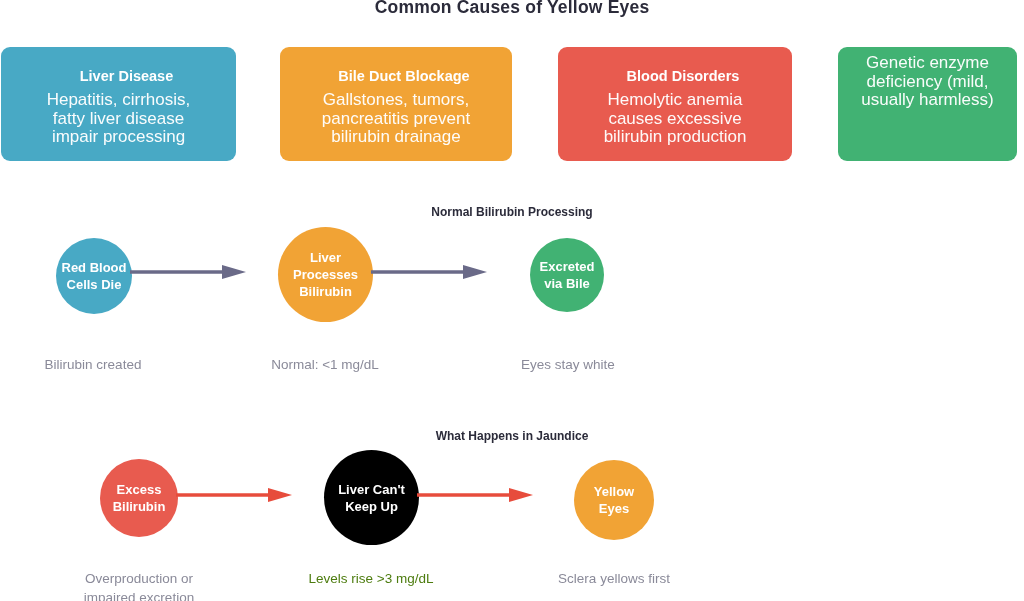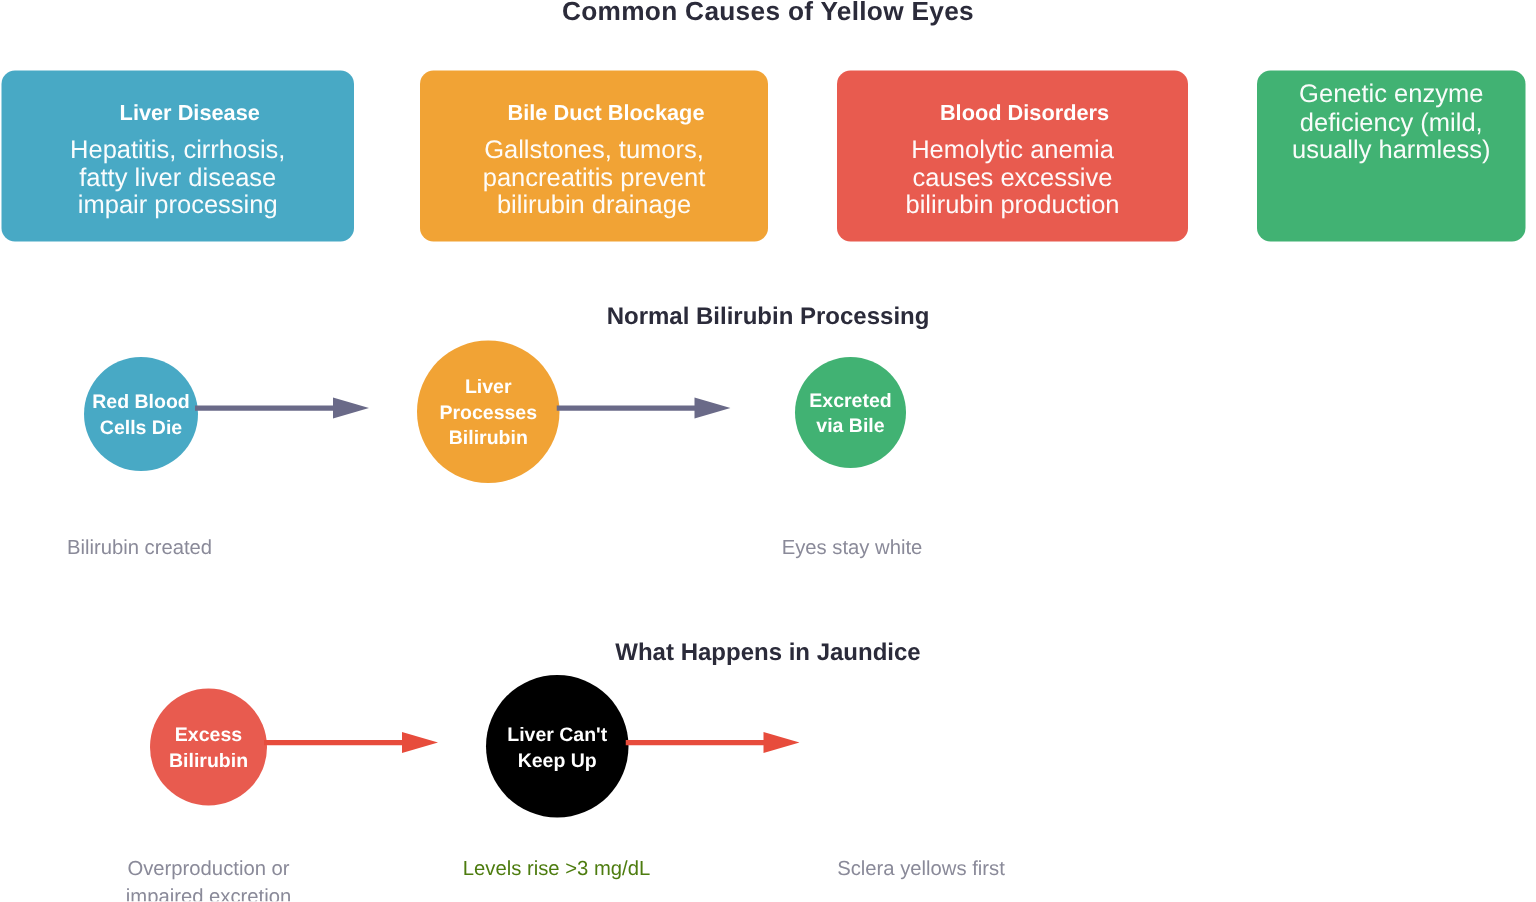--- a/index.html
+++ b/index.html
@@ -49,21 +49,21 @@
     white-space: pre-line;
     opacity: 0.97;
   }
   
   .section-heading {
     position: absolute;
     left: 0;
     width: 1024px;
     margin: 0;
     text-align: center;
-    font-size: 16px;
+    font-size: 12px;
     font-weight: 700;
     line-height: 18px;
   }
   .heading-normal   { top: 203px; }
   .heading-jaundice { top: 427px; }
   
   .circle {
     position: absolute;
     border-radius: 50%;
     color: #ffffff;
@@ -154,39 +154,42 @@
 
   <svg class="arrow a-n2" width="116" height="16" viewBox="0 0 116 16" style="color: rgb(106, 106, 136);">
     <line x1="0" y1="8" x2="95" y2="8" stroke="currentColor" stroke-width="3.5"></line>
     <polygon points="92,1 116,8 92,15" fill="currentColor"></polygon>
   </svg>
 
   <div class="circle c-n3" style="background-color: rgb(65, 178, 115);">Excreted
 via Bile</div>
 
   <div class="caption cap-n1" style="color: rgb(138, 138, 153);">Bilirubin created</div>
+  <div class="caption cap-n2" style="color: rgb(138, 138, 153);">Normal: &lt;1 mg/dL</div>
   <div class="caption cap-n3" style="color: rgb(138, 138, 153);">Eyes stay white</div>
 
   <h2 class="section-heading heading-jaundice" style="color: rgb(43, 43, 58);">What Happens in Jaundice</h2>
 
   <div class="circle c-j1" style="background-color: rgb(232, 91, 79);">Excess
 Bilirubin</div>
 
   <svg class="arrow a-j1" width="116" height="16" viewBox="0 0 116 16" style="color: rgb(231, 76, 60);">
     <line x1="0" y1="8" x2="95" y2="8" stroke="currentColor" stroke-width="3.5"></line>
     <polygon points="92,1 116,8 92,15" fill="currentColor"></polygon>
   </svg>
 
   <div class="circle c-j2" style="background-color: #000000;">Liver Can't
 Keep Up</div>
 
   <svg class="arrow a-j2" width="116" height="16" viewBox="0 0 116 16" style="color: rgb(231, 76, 60);">
     <line x1="0" y1="8" x2="95" y2="8" stroke="currentColor" stroke-width="3.5"></line>
     <polygon points="92,1 116,8 92,15" fill="currentColor"></polygon>
   </svg>
 
+  <div class="circle c-j3" style="background-color: rgb(241, 163, 53);">Yellow
+Eyes</div>
 
   <div class="caption cap-j1" style="color: rgb(138, 138, 153);">Overproduction or
 impaired excretion</div>
   <div class="caption cap-j2" style="color: #4d7c0f;">Levels rise &gt;3 mg/dL</div>
   <div class="caption cap-j3" style="color: rgb(138, 138, 153);">Sclera yellows first</div>
 
 </div>
 
 </body></html>

